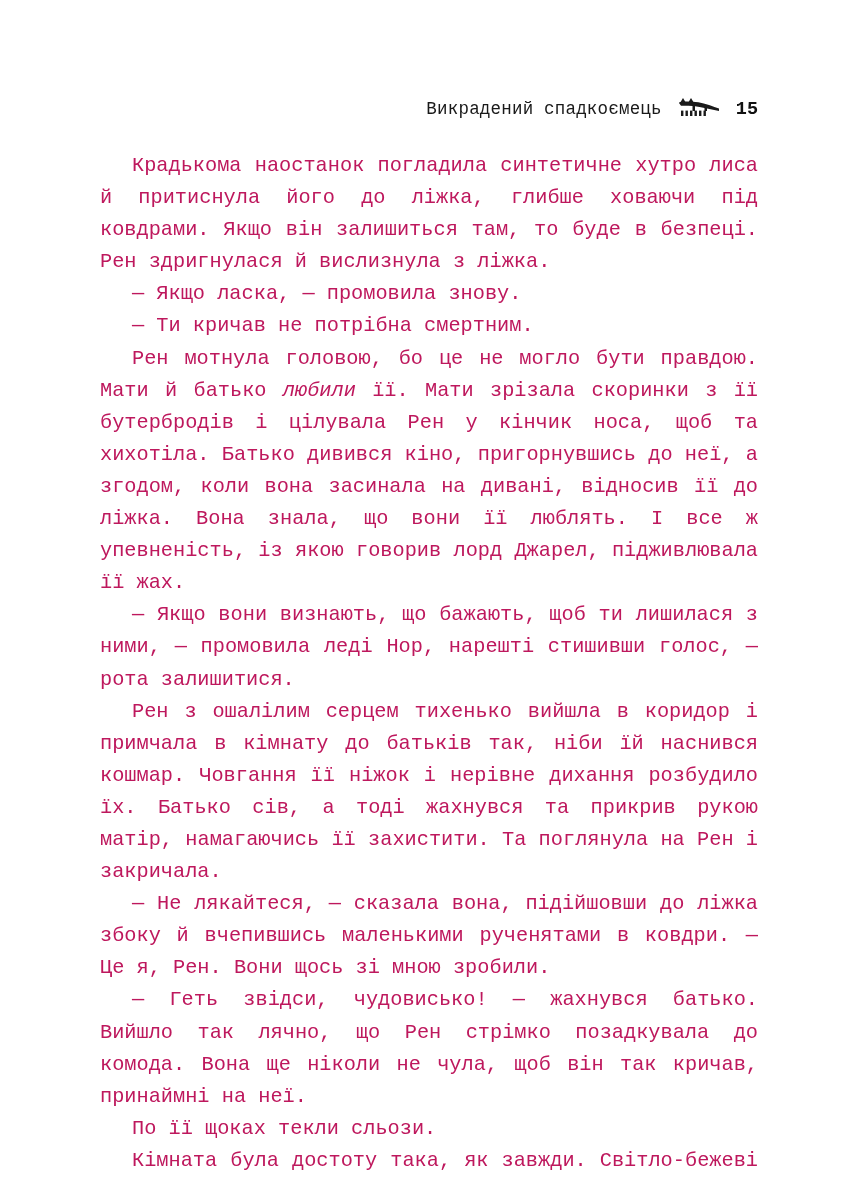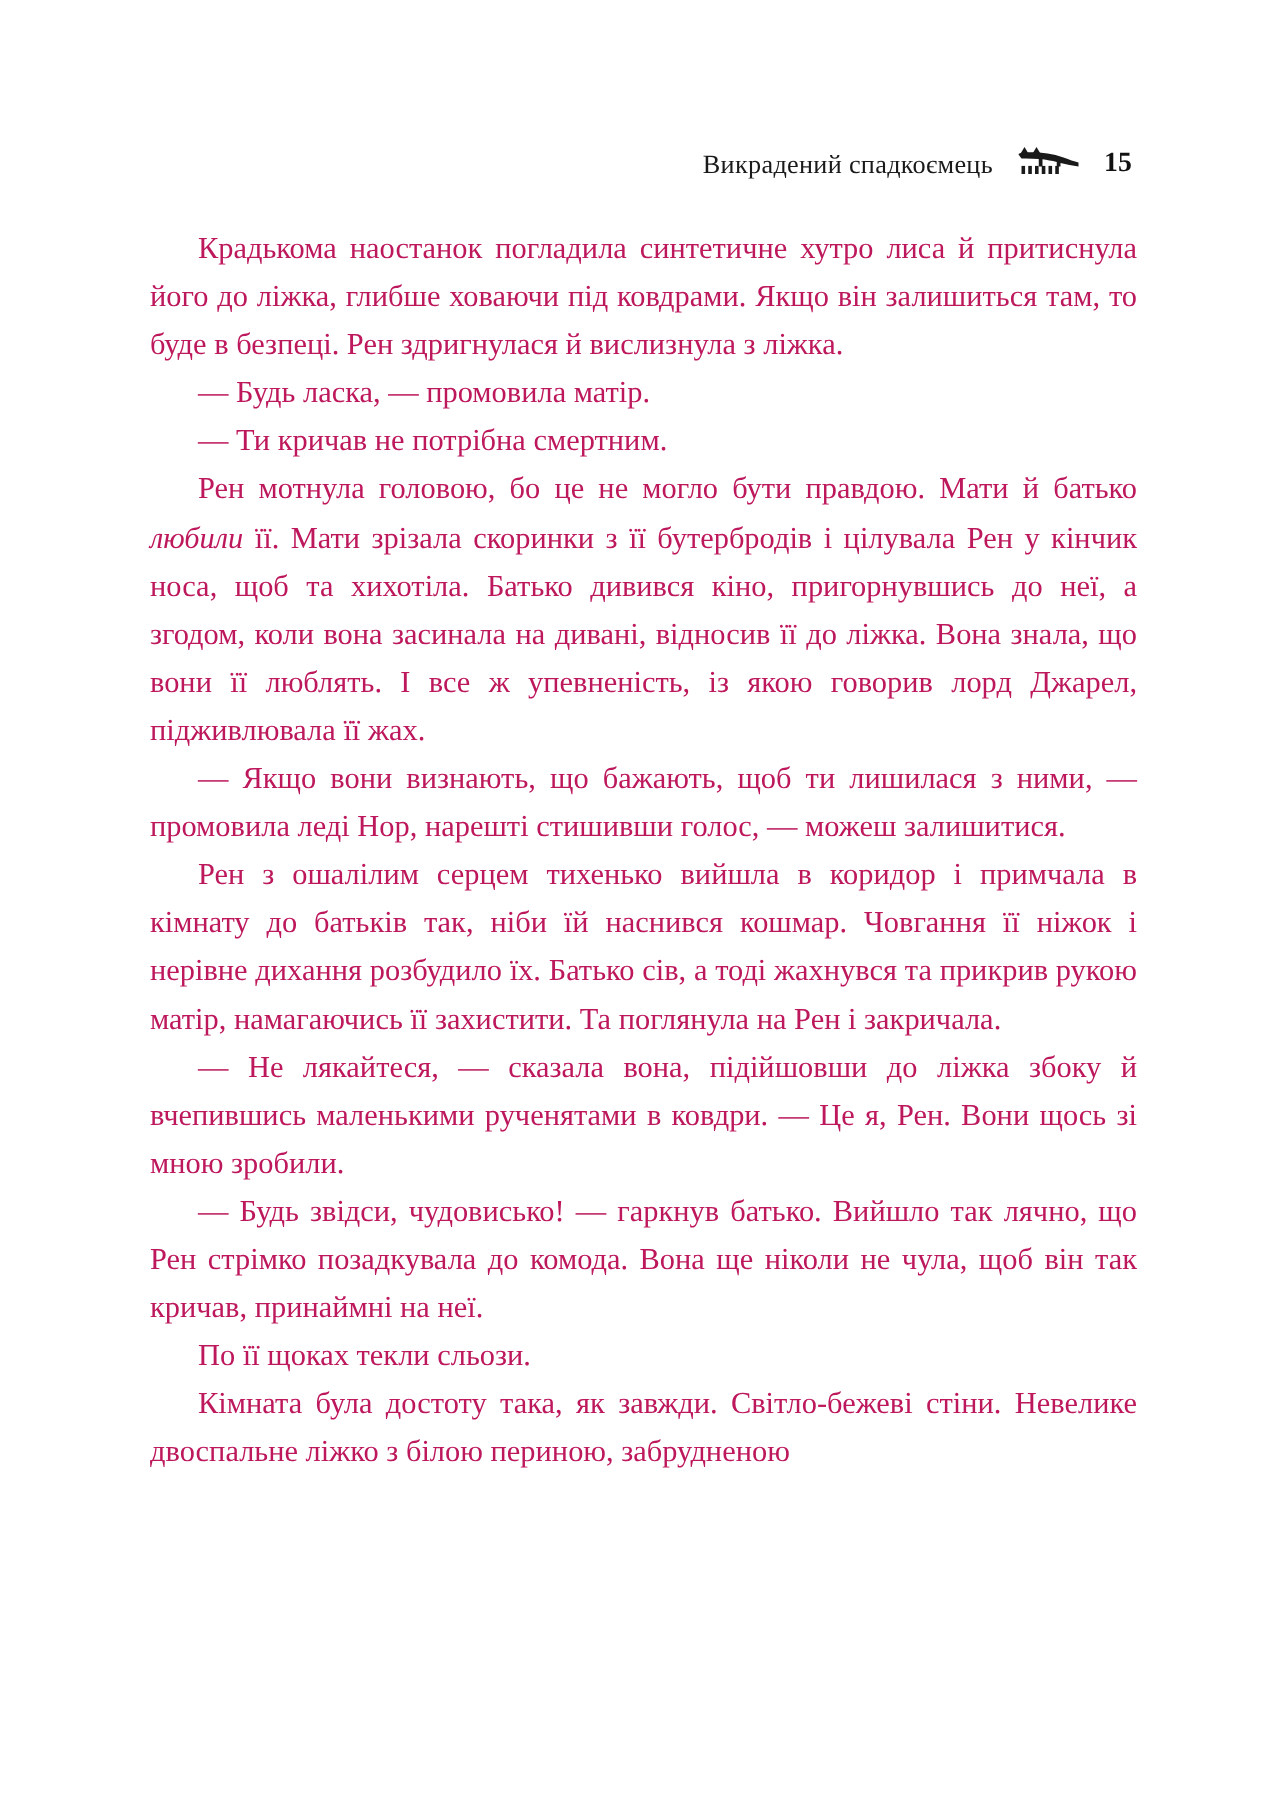--- a/index.html
+++ b/index.html
@@ -14,20 +14,21 @@
     color: #111111;
     -webkit-font-smoothing: antialiased;
   }
   .page {
     position: relative;
     width: 858px;
     height: 1180px;
     box-sizing: border-box;
     padding: 12px;
     overflow: hidden;
+    font-family: Liberation Mono, monospace;
   }
 
   
   .running-head {
     position: absolute;
     top: 92px;
     left: 100px;
     right: 100px;
     height: 34px;
     display: flex;
@@ -98,24 +99,24 @@
           <rect x="23" y="13.6" width="2.4" height="5.4"></rect>
           <rect x="27.5" y="13.6" width="2.4" height="5.4"></rect>
         </g>
       </svg>
     </span>
     <span class="rh-pagenum">15</span>
   </div>
 
   <div class="body-text">
     <p>Крадькома наостанок погладила синтетичне хутро лиса й притиснула його до ліжка, глибше ховаючи під ковдрами. Якщо він залишиться там, то буде в безпеці. Рен здригнулася й вислизнула з ліжка.</p>
-    <p>— Будь ласка, — промовила матір.</p>
+    <p>— Якщо ласка, — промовила знову.</p>
     <p>— Ти кричав не потрібна смертним.</p>
     <p id="p5">Рен мотнула головою, бо це не могло бути правдою. Мати й батько <em>любили</em> її. Мати зрізала скоринки з її бутербродів і цілувала Рен у кінчик носа, щоб та хихотіла. Батько дивився кіно, пригорнувшись до неї, а згодом, коли вона засинала на дивані, відносив її до ліжка. Вона знала, що вони її люблять. І все ж упевненість, із якою говорив лорд Джарел, підживлювала її жах.</p>
-    <p>— Якщо вони визнають, що бажають, щоб ти лишилася з ними, — промовила леді Нор, нарешті стишивши голос, — можеш залишитися.</p>
+    <p>— Якщо вони визнають, що бажають, щоб ти лишилася з ними, — промовила леді Нор, нарешті стишивши голос, — рота залишитися.</p>
     <p>Рен з ошалілим серцем тихенько вийшла в коридор і примчала в кімнату до батьків так, ніби їй наснився кошмар. Човгання її ніжок і нерівне дихання розбудило їх. Батько сів, а тоді жахнувся та прикрив рукою матір, намагаючись її захистити. Та поглянула на Рен і закричала.</p>
     <p>— Не лякайтеся, — сказала вона, підійшовши до ліжка збоку й вчепившись маленькими рученятами в ковдри. — Це я, Рен. Вони щось зі мною зробили.</p>
-    <p>— Будь звідси, чудовисько! — гаркнув батько. Вийшло так лячно, що Рен стрімко позадкувала до комода. Вона ще ніколи не чула, щоб він так кричав, принаймні на неї.</p>
+    <p>— Геть звідси, чудовисько! — жахнувся батько. Вийшло так лячно, що Рен стрімко позадкувала до комода. Вона ще ніколи не чула, щоб він так кричав, принаймні на неї.</p>
     <p>По її щоках текли сльози.</p>
     <p>Кімната була достоту така, як завжди. Світло-бежеві стіни. Невелике двоспальне ліжко з білою периною, забрудненою</p>
   </div>
 
 </div>
 
 </body></html>

